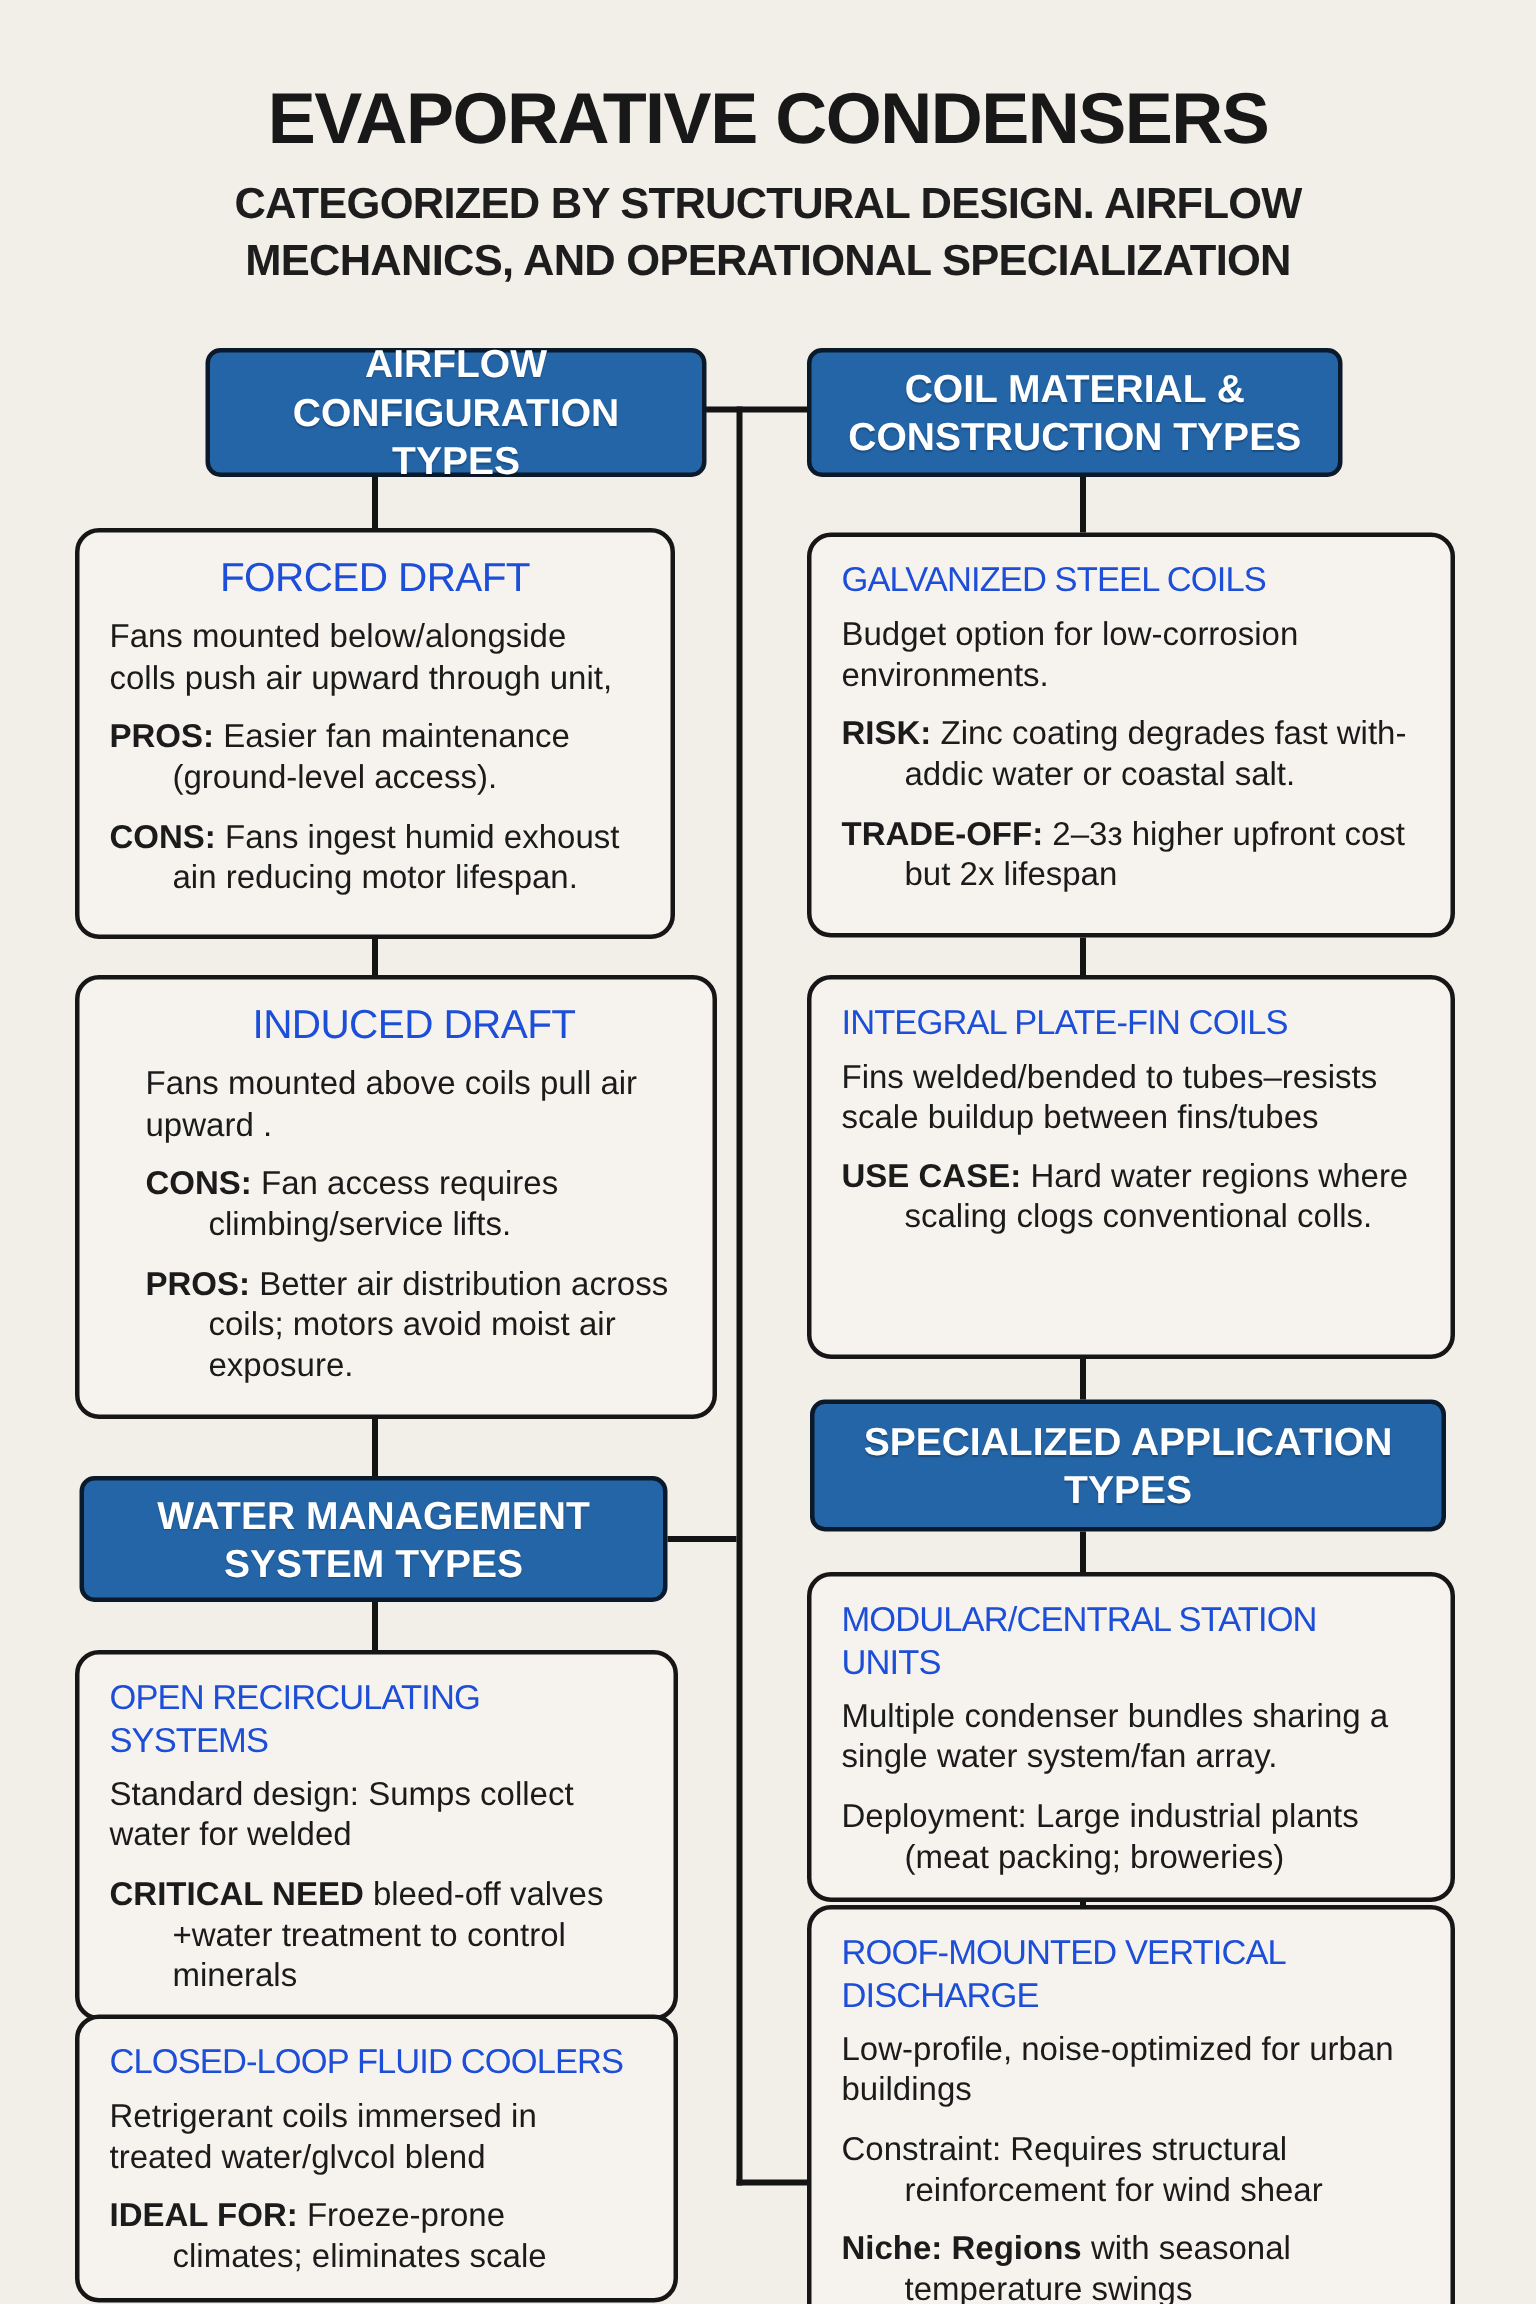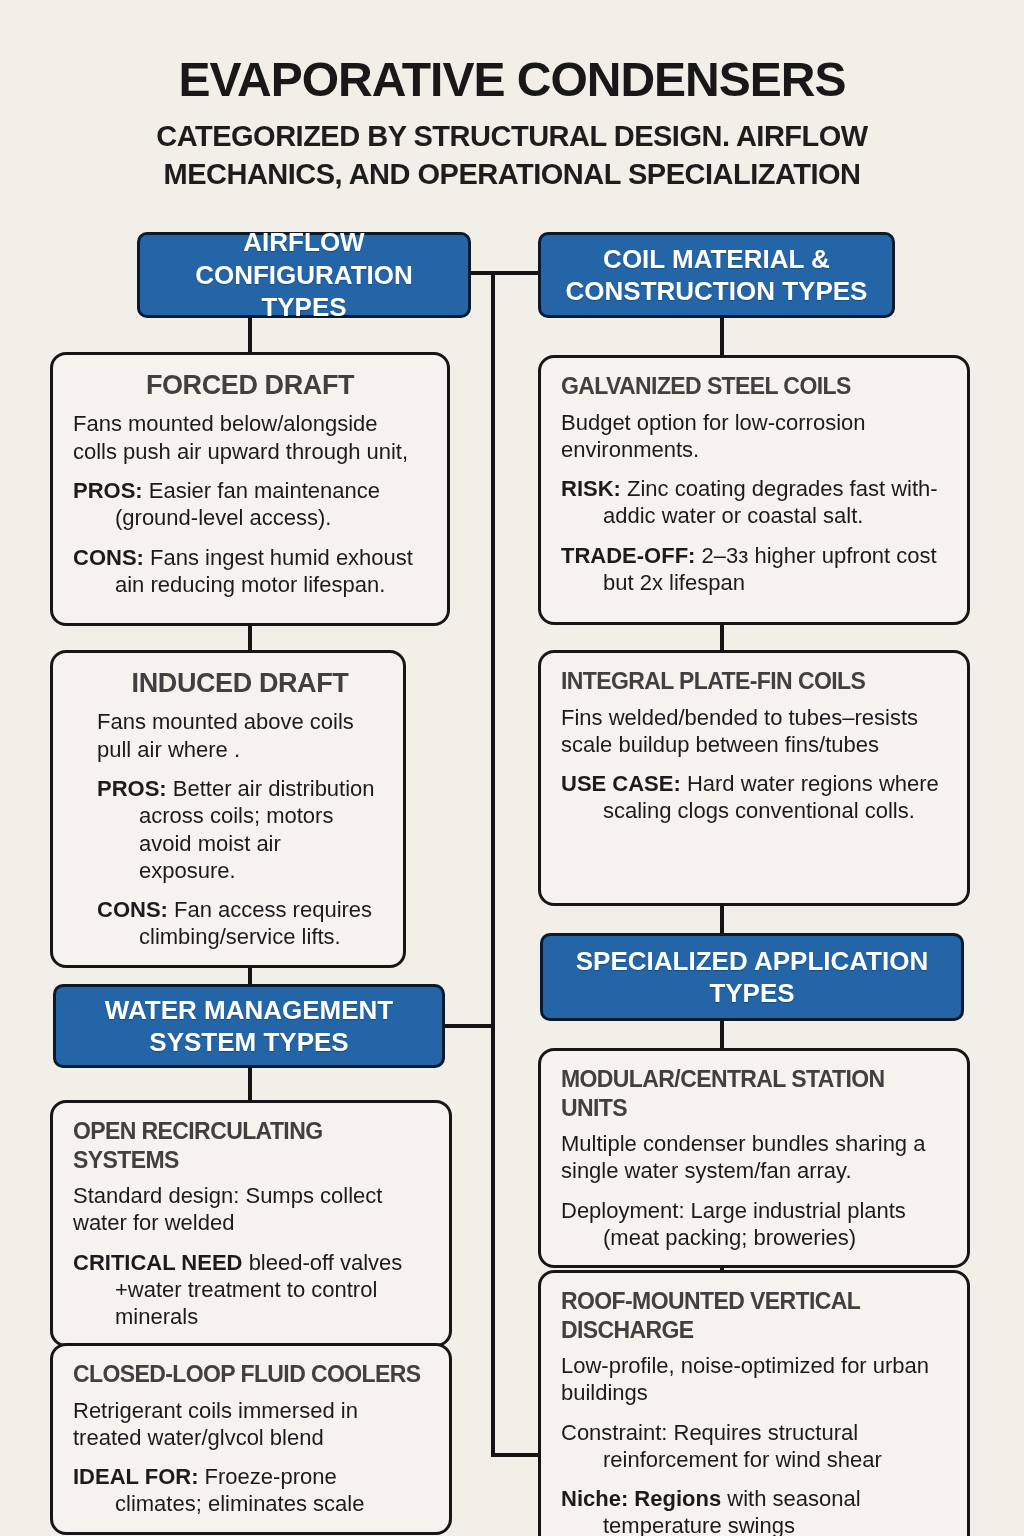--- a/index.html
+++ b/index.html
@@ -64,32 +64,32 @@
     position: absolute;
     background: #f6f3ee;
     border: 3px solid #161616;
     border-radius: 16px;
     padding: 12px 20px 14px 20px;
     font-size: 22px;
     line-height: 1.24;
   }
   .panel h3 {
     font-size: 23px;
-    font-weight: 700;
+    font-weight: 400;
     letter-spacing: -0.6px;
-    color: #404040;
+    color: #1d4ed8;
     margin: 2px 0 4px 0;
   }
   .panel h3.center { text-align: center; font-size: 27px; letter-spacing: -0.4px; }
   .intro { margin-top: 8px; }
   .para  { margin-top: 12px; padding-left: 42px; text-indent: -42px; }
   .plabel { font-weight: 700; }
 
   .p-forced     { left: 50px;  top: 352px;  width: 400px; min-height: 274px; }
-  .p-induced    { left: 50px;  top: 650px;  width: 356px; min-height: 296px; padding-left: 44px; }
+  .p-induced    { left: 50px;  top: 650px;  width: 428px; min-height: 296px; padding-left: 44px; }
   .p-open       { left: 50px;  top: 1100px; width: 402px; min-height: 226px; }
   .p-closed     { left: 50px;  top: 1343px; width: 402px; min-height: 189px; }
   .p-galvanized { left: 538px; top: 355px;  width: 432px; min-height: 270px; }
   .p-integral   { left: 538px; top: 650px;  width: 432px; min-height: 256px; }
   .p-modular    { left: 538px; top: 1048px; width: 432px; min-height: 207px; }
   .p-roof       { left: 538px; top: 1270px; width: 432px; min-height: 262px; }
 
   
   .line { position: absolute; background: #141414; }
   .l-top-h    { left: 448px; top: 271px;  width: 90px; height: 4px; }
@@ -148,23 +148,23 @@
 
   <section class="panel p-forced" style="background: rgb(246, 243, 238);">
     <h3 class="center">FORCED DRAFT</h3>
     <p class="intro">Fans mounted below/alongside colls push air upward through unit,</p>
     <p class="para"><span class="plabel">PROS:</span> <span>Easier fan maintenance (ground-level access).</span></p>
     <p class="para"><span class="plabel">CONS:</span> <span>Fans ingest humid exhoust ain reducing motor lifespan.</span></p>
   </section>
 
   <section class="panel p-induced" style="background: rgb(246, 243, 238);">
     <h3 class="center">INDUCED DRAFT</h3>
-    <p class="intro">Fans mounted above coils pull air where .</p>
+    <p class="intro">Fans mounted above coils pull air upward .</p>
+    <p class="para"><span class="plabel">CONS:</span> <span>Fan access requires climbing/service lifts.</span></p>
     <p class="para"><span class="plabel">PROS:</span> <span>Better air distribution across coils; motors avoid moist air exposure.</span></p>
-    <p class="para"><span class="plabel">CONS:</span> <span>Fan access requires climbing/service lifts.</span></p>
   </section>
 
   <section class="panel p-open" style="background: rgb(246, 243, 238);">
     <h3>OPEN RECIRCULATING SYSTEMS</h3>
     <p class="intro">Standard design: Sumps collect water for welded</p>
     <p class="para"><span class="plabel">CRITICAL NEED</span> <span>bleed-off valves +water treatment to control minerals</span></p>
   </section>
 
   <section class="panel p-closed" style="background: rgb(246, 243, 238);">
     <h3>CLOSED-LOOP FLUID COOLERS</h3>

